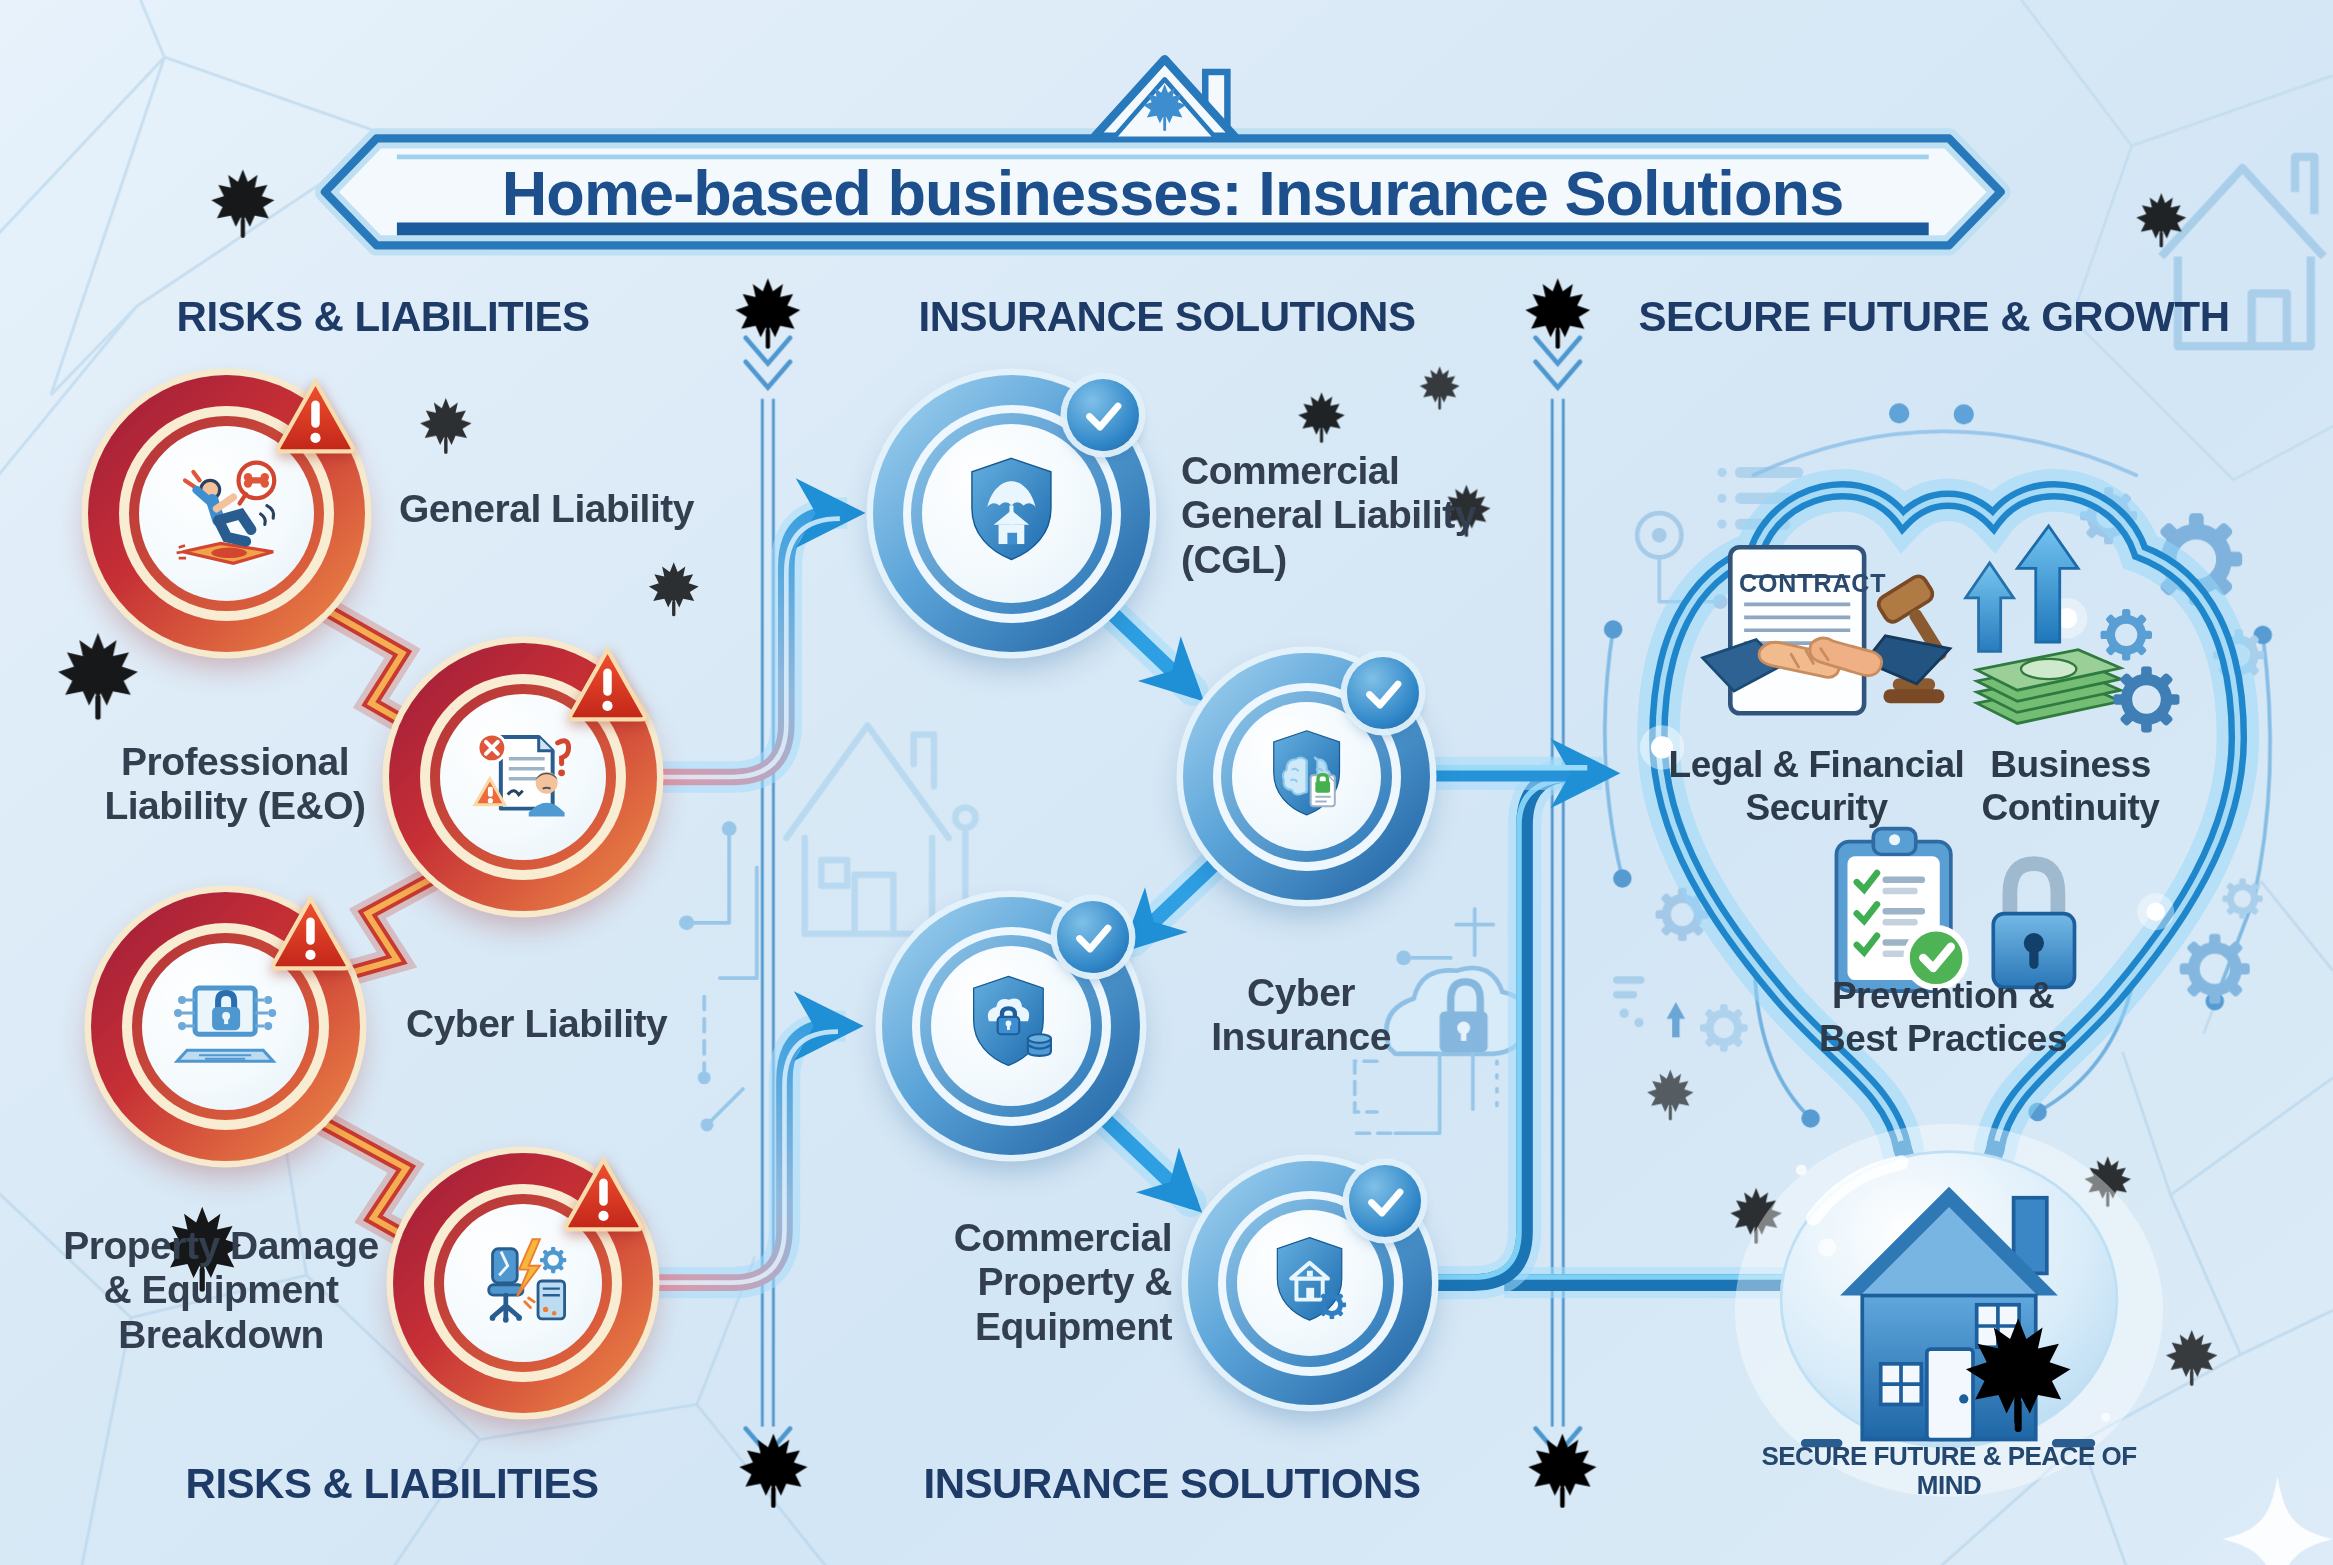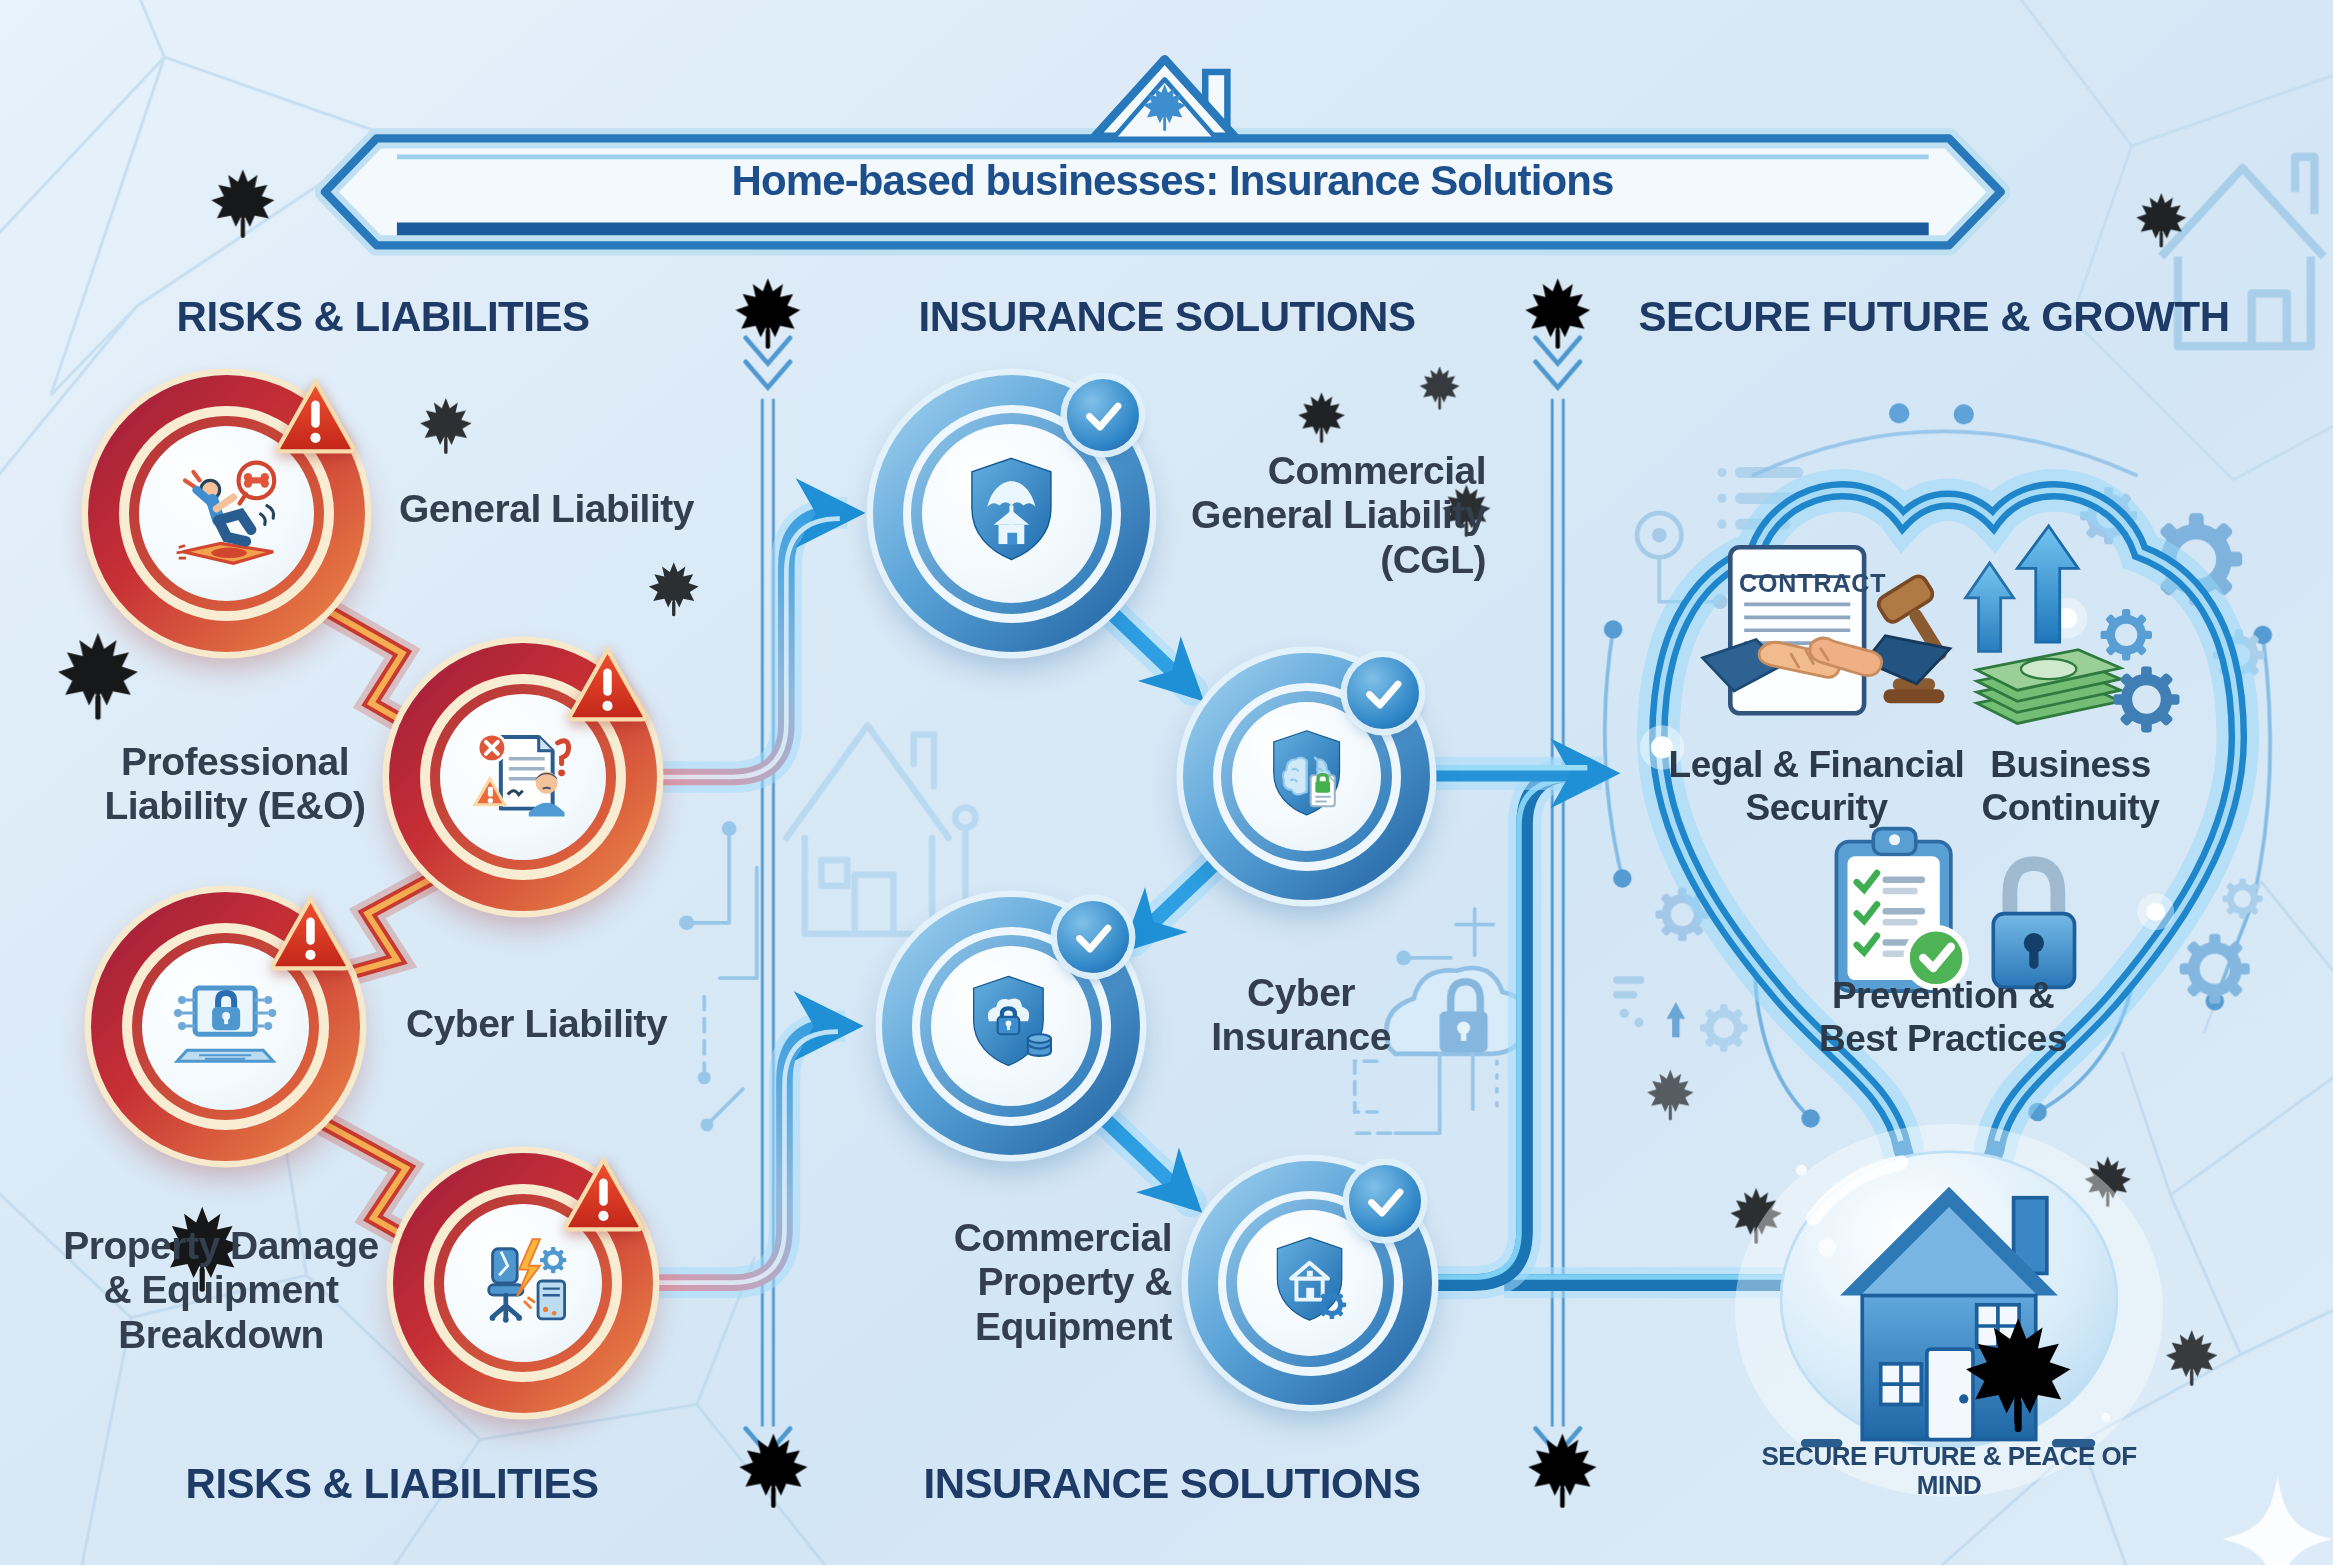--- a/index.html
+++ b/index.html
@@ -3,21 +3,21 @@
 <meta charset="utf-8">
 <style>
   html,body{margin:0;padding:0;background:#c9def0;}
   #canvas{position:relative;width:2333px;height:1565px;overflow:hidden;
     background:linear-gradient(140deg,#e7f2fb 0%,#d9e9f6 38%,#d3e6f5 62%,#dcebf7 100%);
     font-family:"Liberation Sans","DejaVu Sans",sans-serif;}
   svg{display:block}
   .layer{position:absolute;inset:0;width:2333px;height:1565px;}
   
   .title{position:absolute;left:354px;top:157px;width:1637px;text-align:center;
-    font-size:42px;font-weight:700;color:#1d4f8d;letter-spacing:-0.9px;}
+    font-size:63px;font-weight:700;color:#1d4f8d;letter-spacing:-0.9px;}
   .col-header{position:absolute;font-size:42px;font-weight:700;color:#1e3a66;
     text-align:center;letter-spacing:-0.5px;white-space:nowrap;}
   .col-footer{position:absolute;font-size:42px;font-weight:700;color:#1e3a66;
     text-align:center;letter-spacing:-0.5px;white-space:nowrap;}
   .lbl{position:absolute;font-weight:700;color:#333f4f;font-size:39px;line-height:1.14;letter-spacing:-0.5px;}
   .outcome-lbl{position:absolute;font-weight:700;color:#2c3a4a;font-size:37px;line-height:1.15;text-align:center;letter-spacing:-0.5px;}
   .final-lbl{position:absolute;left:1732px;top:1442px;width:434px;text-align:center;
     font-size:26px;font-weight:700;color:#24476f;line-height:1.12;letter-spacing:-0.5px;}
   .contract-lbl{position:absolute;left:1739px;top:569px;width:129px;text-align:center;
     font-size:25px;font-weight:700;color:#2c4a6e;letter-spacing:0.9px;}
@@ -385,21 +385,21 @@
 <div class="col-header" style="left:1611px;top:293px;width:646px">SECURE FUTURE &amp; GROWTH</div>
 
 <div class="col-footer" style="left:69px;top:1460px;width:646px">RISKS &amp; LIABILITIES</div>
 <div class="col-footer" style="left:849px;top:1460px;width:646px">INSURANCE SOLUTIONS</div>
 
 <div class="lbl" style="left:399px;top:487px;width:480px;text-align:left">General Liability</div>
 <div class="lbl" style="left:78px;top:740px;width:314px;text-align:center">Professional Liability (E&amp;O)</div>
 <div class="lbl" style="left:406px;top:1002px;width:388px;text-align:left">Cyber Liability</div>
 <div class="lbl" style="left:55px;top:1224px;width:332px;text-align:center">Property Damage &amp; Equipment Breakdown</div>
 
-<div class="lbl" style="left:1181px;top:449px;width:305px;text-align:right">Commercial General Liability (CGL)</div>
+<div class="lbl" style="left:1181px;top:449px;width:305px;text-align:left">Commercial General Liability (CGL)</div>
 <div class="lbl" style="left:1181px;top:971px;width:240px;text-align:center">Cyber Insurance</div>
 <div class="lbl" style="left:923px;top:1216px;width:249px;text-align:right">Commercial Property &amp; Equipment</div>
 
 <div class="outcome-lbl" style="left:1652px;top:744px;width:329px">Legal &amp; Financial Security</div>
 <div class="outcome-lbl" style="left:1802px;top:975px;width:282px">Prevention &amp; Best Practices</div>
 <div class="outcome-lbl" style="left:1934px;top:744px;width:273px">Business Continuity</div>
 <div class="contract-lbl">CONTRACT</div>
 <div class="final-lbl">SECURE FUTURE &amp; PEACE OF MIND</div>
 
 <div class="node risk" style="left:88px;top:375px;width:277px;height:277px">

